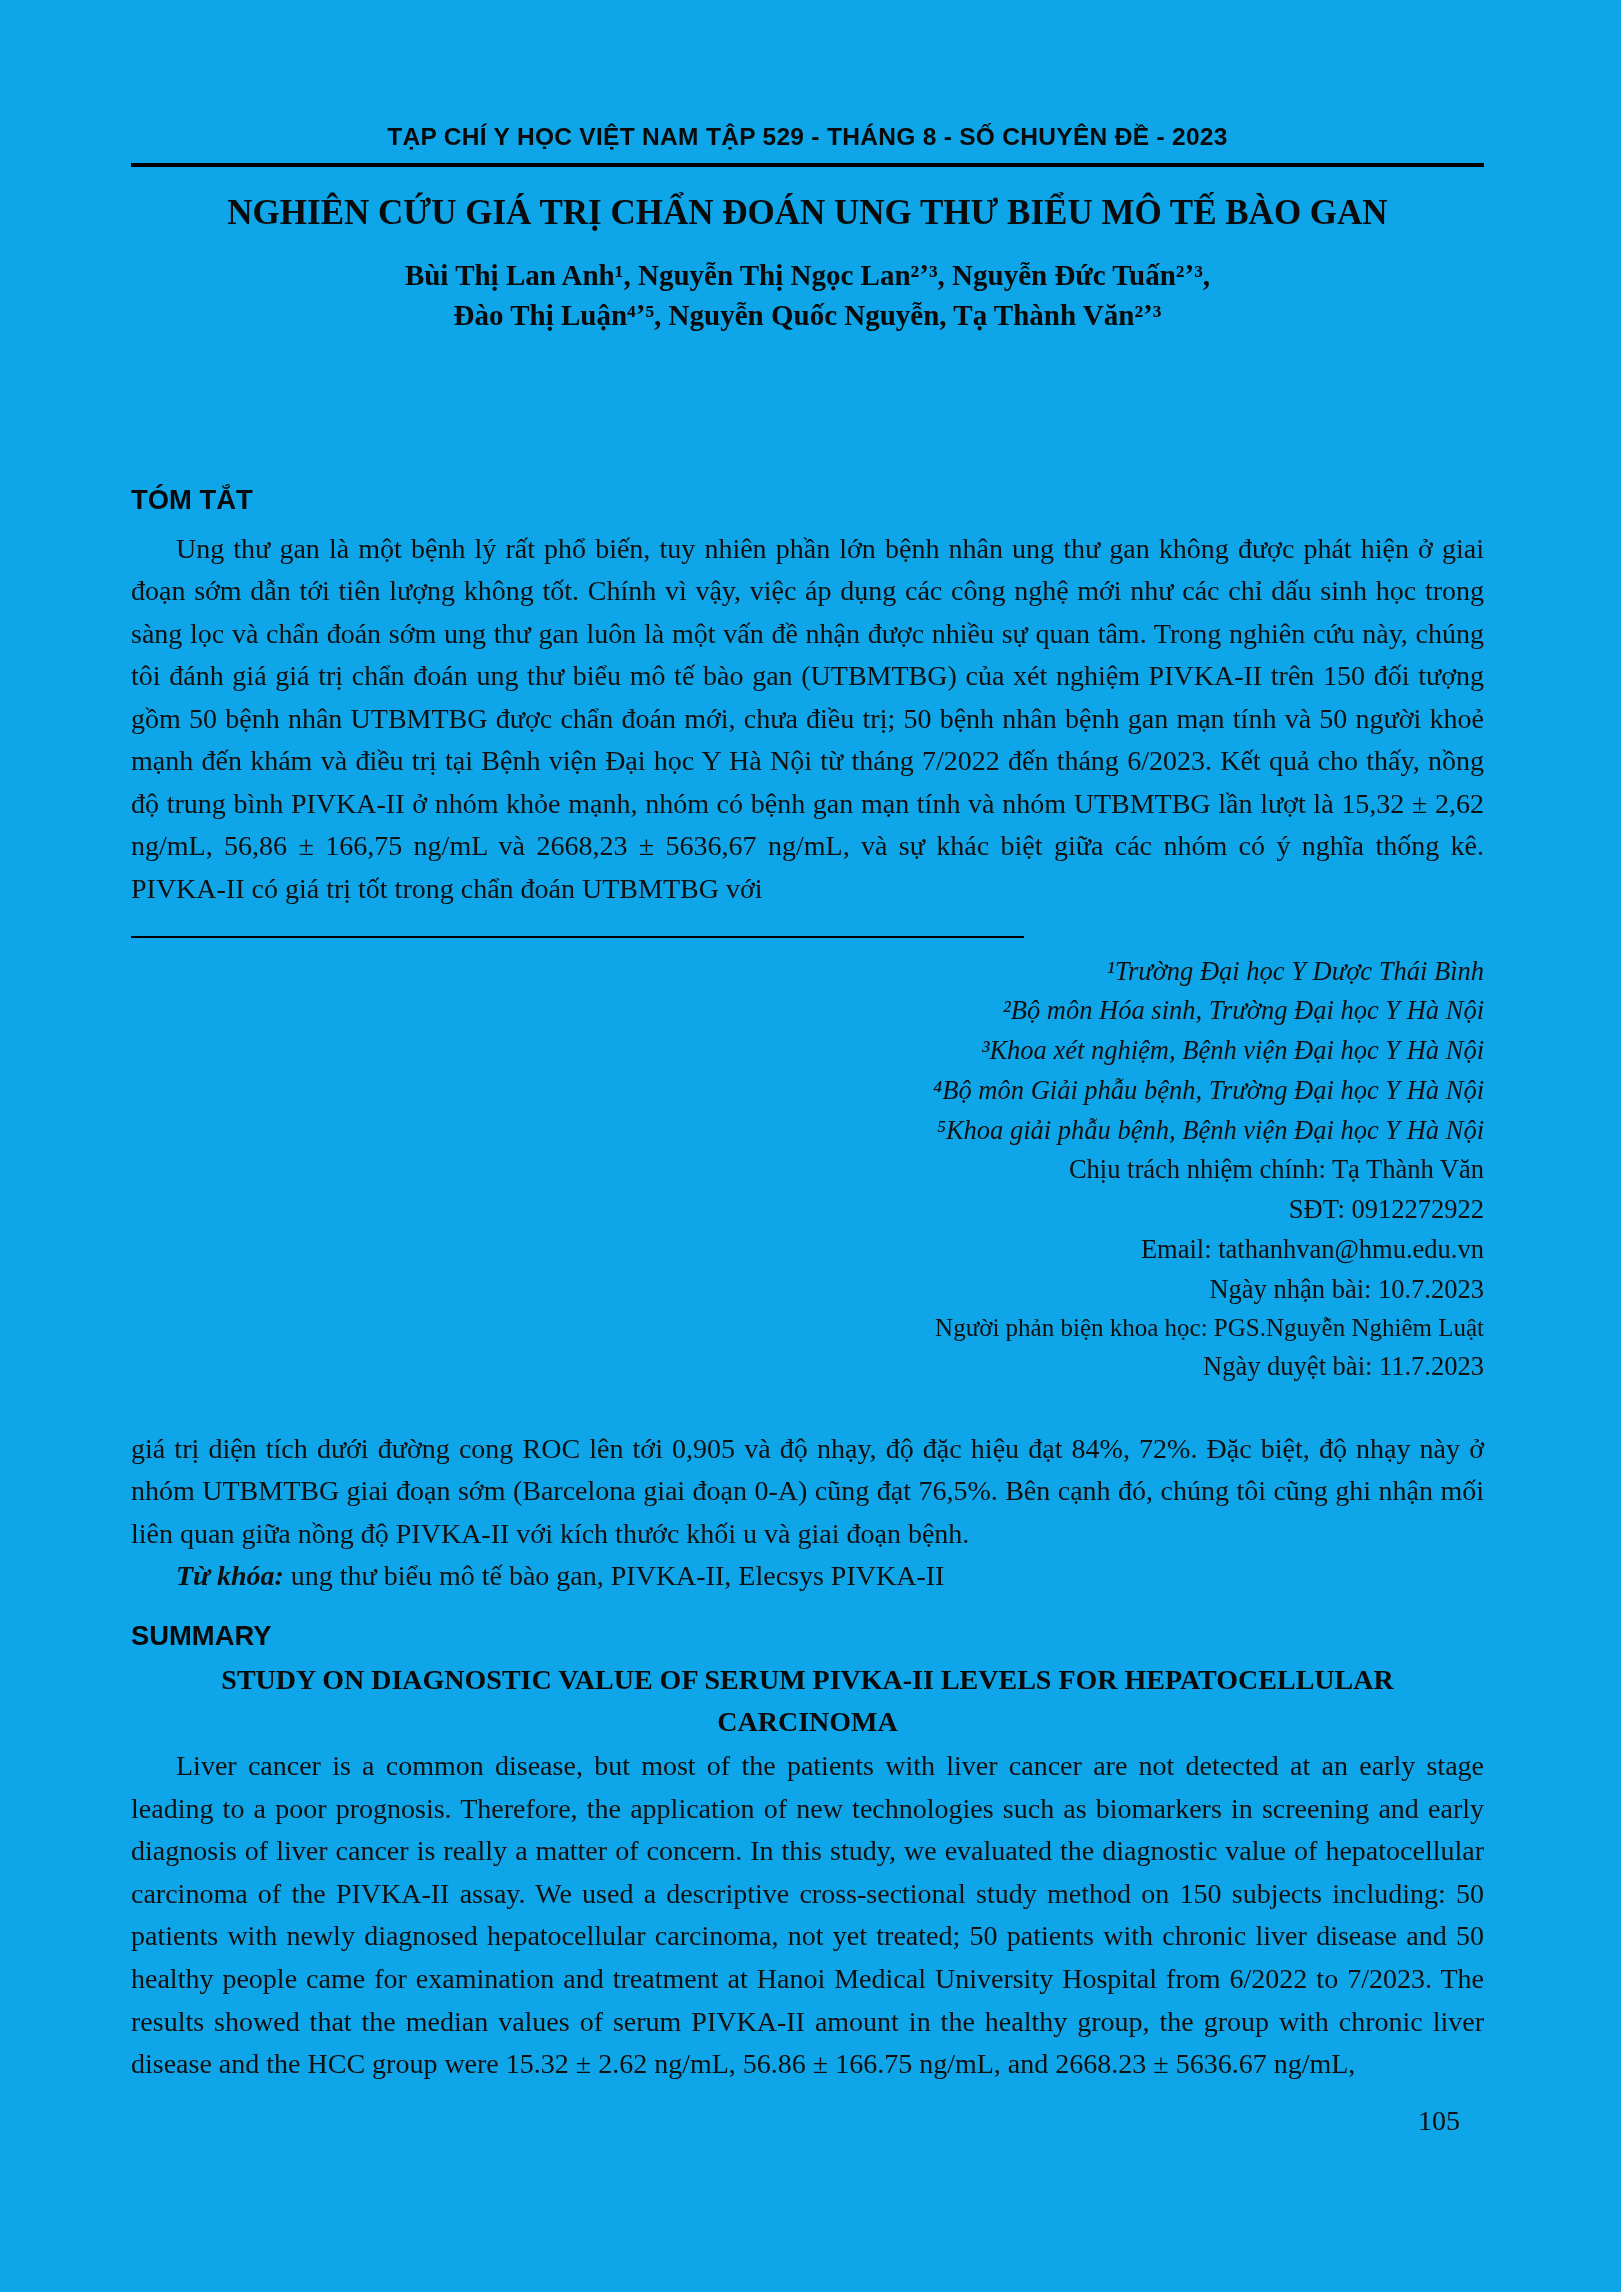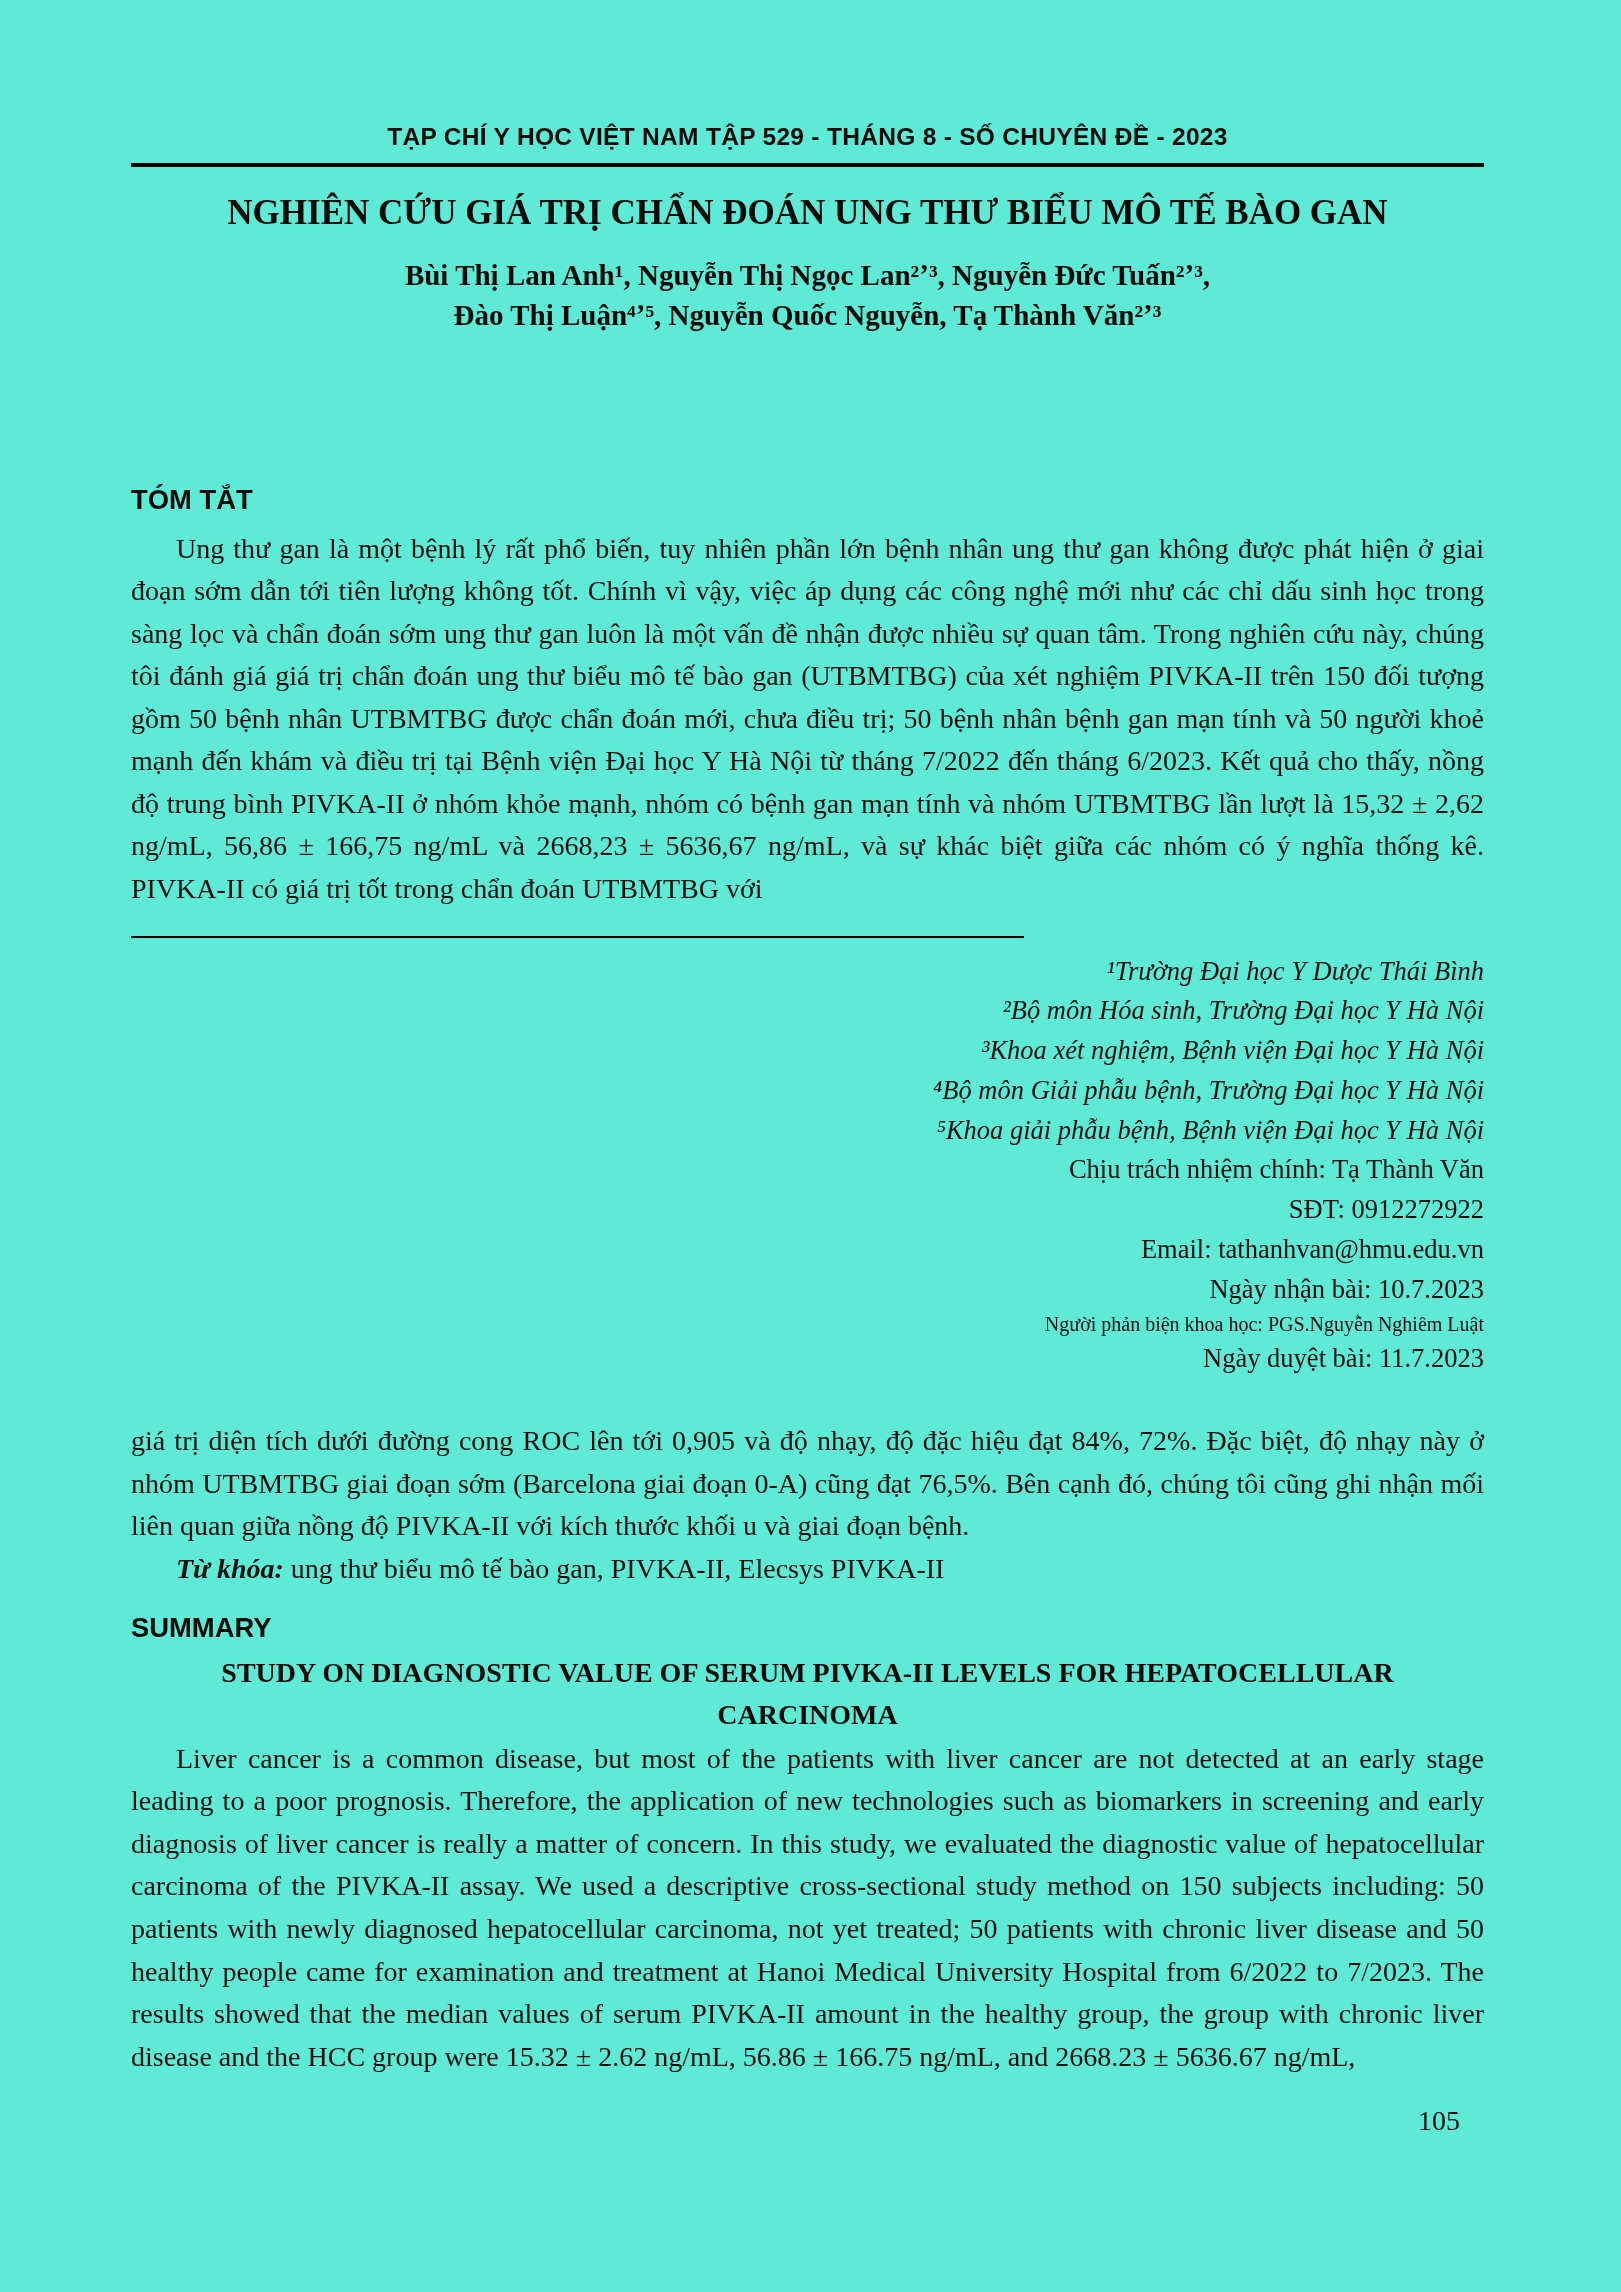--- a/index.html
+++ b/index.html
@@ -2,21 +2,21 @@
 <html><head>
 <meta charset="utf-8">
 <style>
   * { margin: 0; padding: 0; box-sizing: border-box; }
   html, body { background: #ffffff; }
   body { width: 1621px; }
   .page {
     position: relative;
     width: 1621px;
     height: 2293px;
-    background: #5eead4;
+    background: #0ea5e9;
     color: #101010;
     font-family: "Liberation Serif", serif;
     padding: 123px 137px 0 131px;
     overflow: hidden;
   }
   .journal-header-text {
     text-align: center;
     font-family: "Liberation Sans", sans-serif;
     font-weight: bold;
     font-size: 24.5px;
@@ -80,21 +80,21 @@
     font-size: 26.5px;
     line-height: 1.5;
   }
   .footnote-rule {
     width: 66%;
     border-top: 2px solid #000000;
     margin-bottom: 13.7px;
   }
   .fn-line { text-align: right; }
   .fn-italic { font-style: italic; }
-  .fn-small { font-size: 20px; }
+  .fn-small { font-size: 25px; }
   .page-number {
     position: absolute;
     top: 2105px;
     right: 161px;
     font-size: 28px;
     color: #101010;
   }
 </style>
 </head>
 <body>

